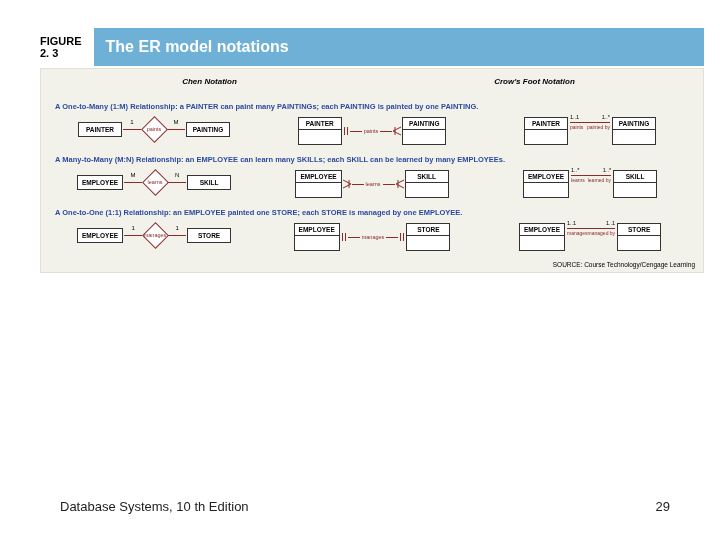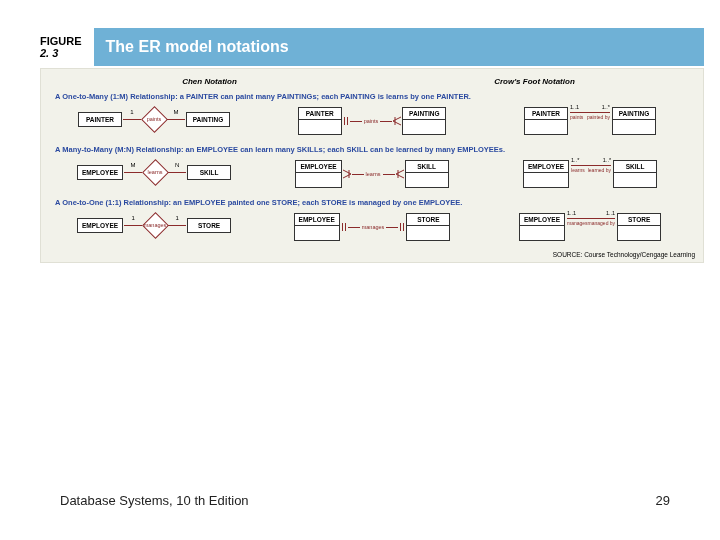--- a/index.html
+++ b/index.html
@@ -1,24 +1,24 @@
 <!DOCTYPE html>
 <html><head>
 <meta charset="utf-8">
 <style>
   * { box-sizing: border-box; margin: 0; padding: 0; }
   body { width: 720px; height: 540px; background: #fff; font-family: Arial, sans-serif; position: relative; }
   .page { padding: 28px 16px 0 40px; }
   .fig-header { display: flex; align-items: stretch; height: 38px; }
   .fig-num { background: #fff; padding: 2px 12px 2px 0; display: flex; flex-direction: column; justify-content: center; font-size: 11px; font-weight: bold; }
   .fig-num .lbl { color: #000; }
-  .fig-num .num { color: #000; font-style: italic; }
+  .fig-num .num { color: #000; }
   .fig-title-tab { background: #6fb1d6; flex: 1; display: flex; align-items: center; padding-left: 12px; color: #fff; font-size: 16px; font-weight: bold; }
   .diagram-box { background: #f2f2ea; border: 1px solid #e0e0d5; margin-top: 2px; padding: 8px 6px 4px 6px; font-size: 7px; }
-  .colheads { display: flex; justify-content: space-around; font-style: italic; font-weight: bold; font-size: 8px; margin-bottom: 6px; align-items: flex-end; }
+  .colheads { display: flex; justify-content: space-around; font-style: italic; font-weight: bold; font-size: 8px; margin-bottom: 16px; align-items: flex-end; }
   .colheads span { flex: 1; text-align: center; }
   .desc { color: #2b4aa0; font-weight: bold; font-size: 7.5px; margin: 4px 0 6px 8px; }
   .rowwrap { display: flex; gap: 4px; justify-content: space-between; align-items: flex-start; margin-bottom: 10px; }
   .cell { flex: 1; display: flex; flex-direction: column; align-items: center; }
   .ebox { border: 1px solid #333; background: #fff; padding: 3px 4px; font-size: 6.5px; font-weight: bold; text-align: center; min-width: 44px; }
   .ebox2 { border: 1px solid #333; background: #fff; min-width: 44px; }
   .ebox2 .top { border-bottom: 1px solid #333; padding: 2px 4px; font-size: 6.5px; font-weight: bold; text-align: center; }
   .ebox2 .bot { height: 14px; }
   .chen { display: flex; align-items: center; gap: 1px; }
   .chen .line { width: 18px; height: 1px; background: #8b2b2b; position: relative; }
@@ -33,41 +33,41 @@
   .cf-one::before, .cf-one::after { content: ''; position: absolute; width: 1px; height: 8px; background: #8b2b2b; top: 1px; }
   .cf-one::before { left: 2px; } .cf-one::after { left: 5px; }
   .cf-many { width: 10px; height: 10px; position: relative; }
   .cf-many svg { position: absolute; top: 0; left: 0; }
   .uml { display: flex; align-items: flex-start; gap: 2px; }
   .uml .mid { flex: 1; min-width: 40px; position: relative; padding-top: 5px; }
   .uml .mid .line { height: 1px; background: #8b2b2b; }
   .uml .mid .cards { display: flex; justify-content: space-between; font-size: 5.5px; position: absolute; top: -3px; width: 100%; }
   .uml .mid .labels { display: flex; justify-content: space-between; font-size: 5px; color: #8b2b2b; margin-top: 1px; }
   .source { text-align: right; font-size: 6.5px; margin-top: 2px; padding-right: 2px; }
-  .footer { position: absolute; bottom: 32px; left: 60px; right: 50px; display: flex; justify-content: space-between; font-size: 13px; color: #222; }
+  .footer { position: absolute; bottom: 26px; left: 60px; right: 50px; display: flex; justify-content: space-between; font-size: 13px; color: #222; }
 </style>
 </head>
 <body>
 
 <div class="page">
   <div class="fig-header">
     <div class="fig-num">
       <span class="lbl">FIGURE</span>
       <span class="num">2. 3</span>
     </div>
     <div class="fig-title-tab">The ER model notations</div>
   </div>
 
   <div class="diagram-box">
     <div class="colheads">
       <span>Chen Notation</span>
       <span>Crow's Foot Notation</span>
     </div>
 
-    <div class="desc">A One-to-Many (1:M) Relationship: a PAINTER can paint many PAINTINGs; each PAINTING is learns by one PAINTER.</div>
+    <div class="desc">A One-to-Many (1:M) Relationship: a PAINTER can paint many PAINTINGs; each PAINTING is painted by one PAINTING.</div>
     <div class="rowwrap">
       <div class="cell">
         <div class="chen">
           <div class="ebox">PAINTER</div>
           <div class="line">
               <span class="card">1</span>
             </div>
           <div class="diamond">
               <span>paints</span>
             </div>

